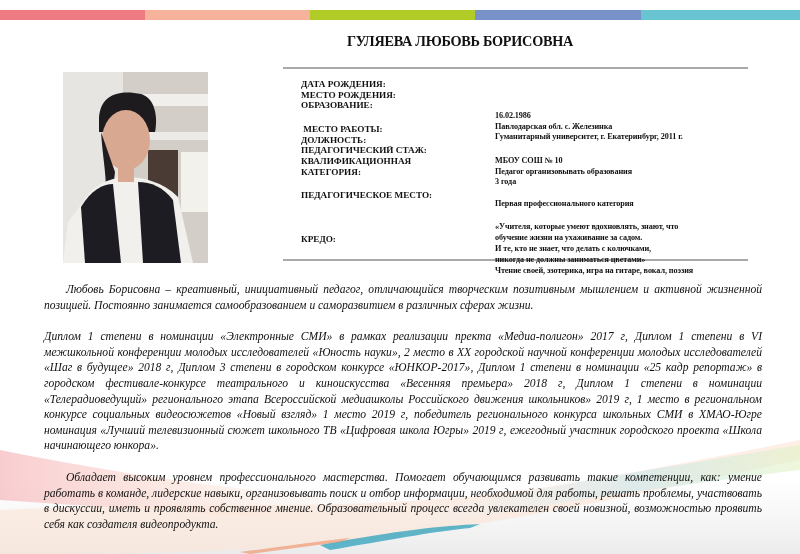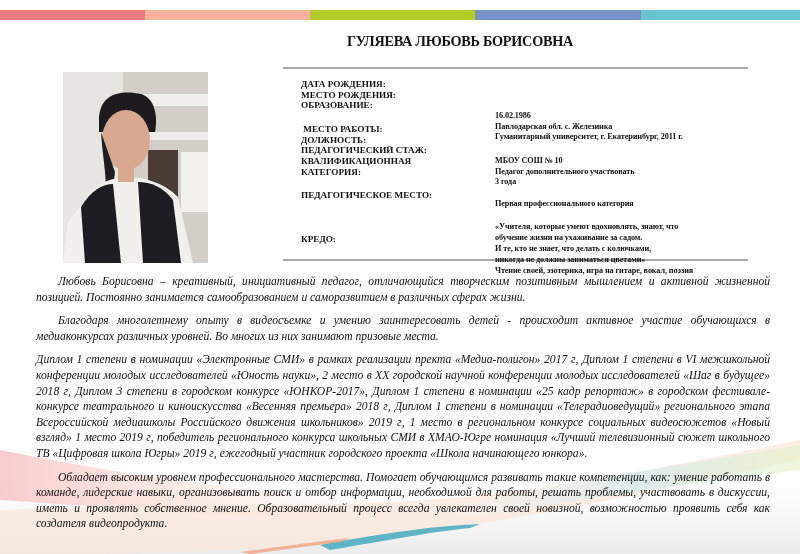--- a/index.html
+++ b/index.html
@@ -28,21 +28,21 @@
       font-family: "Liberation Serif", serif; font-weight: bold; font-size: 9.2px; line-height: 10.3px;
     }
     .info .row { position: absolute; left: 0; width: 480px; }
     .info .lbl { position: absolute; left: 12px; width: 200px; }
     .info .val { position: absolute; left: 206px; width: 280px; font-size: 8.2px; letter-spacing: -0.1px; margin-top: 32px; }
     .bio {
       position: absolute; left: 28px; top: 266px; width: 750px; z-index: 2;
       font-family: "Liberation Serif", serif; font-style: italic; font-size: 11.6px; line-height: 15.6px;
       text-align: justify;
     }
-    .bio p { margin: 8px; }
+    .bio p { margin: 16px; }
     .bio p.indent { text-indent: 22px; }
   </style>
 </head>
 <body>
 
 <div class="colorbar">
   <div class="seg" style="width: 145px; background: rgb(238, 122, 130);"></div>
   <div class="seg" style="width: 165px; background: rgb(246, 178, 154);"></div>
   <div class="seg" style="width: 165px; background: rgb(177, 204, 38);"></div>
   <div class="seg" style="width: 166px; background: rgb(120, 145, 200);"></div>
@@ -109,21 +109,21 @@
   <div class="row" style="top:21px">
     <span class="lbl">ОБРАЗОВАНИЕ:</span>
     <span class="val">Гуманитарный университет, г. Екатеринбург, 2011 г.</span>
   </div>
   <div class="row" style="top:45px">
     <span class="lbl" style="white-space:pre"> МЕСТО РАБОТЫ:</span>
     <span class="val">МБОУ СОШ № 10</span>
   </div>
   <div class="row" style="top:55.5px">
     <span class="lbl">ДОЛЖНОСТЬ:</span>
-    <span class="val">Педагог дополнительного участвовать</span>
+    <span class="val">Педагог организовывать образования</span>
   </div>
   <div class="row" style="top:66px">
     <span class="lbl">ПЕДАГОГИЧЕСКИЙ СТАЖ:</span>
     <span class="val">3 года</span>
   </div>
   <div class="row" style="top:76.5px">
     <span class="lbl">КВАЛИФИКАЦИОННАЯ</span>
     <span class="val"></span>
   </div>
   <div class="row" style="top:88px">
@@ -147,16 +147,15 @@
     <span class="val">никогда не должны заниматься цветами»</span>
   </div>
   <div class="row" style="top:155px">
     <span class="lbl">КРЕДО:</span>
     <span class="val">Чтение своей, эзотерика, игра на гитаре, вокал, поэзия</span>
   </div>
 </div>
 
 <div class="bio">
   <p class="indent">Любовь Борисовна – креативный,  инициативный педагог, отличающийся  творческим позитивным  мышлением и активной жизненной позицией. Постоянно занимается самообразованием и  саморазвитием в различных сферах жизни.</p>
-  <p class="indent">Благодаря многолетнему опыту в видеосъемке и умению заинтересовать детей -  происходит   активное участие  обучающихся в медиаконкурсах различных уровней. Во многих из них занимают призовые места.</p>
   <p>Диплом 1 степени в номинации «Электронные СМИ» в рамках реализации пректа «Медиа-полигон» 2017 г, Диплом 1 степени в VI межшкольной конференции молодых исследователей «Юность науки», 2 место в XX городской научной конференции молодых исследователей «Шаг в будущее» 2018 г, Диплом 3 степени в городском конкурсе «ЮНКОР-2017», Диплом 1 степени в номинации «25 кадр репортаж»  в городском фестивале-конкурсе театрального и киноискусства «Весенняя премьера» 2018 г, Диплом 1 степени в номинации «Телерадиоведущий» регионального этапа Всероссийской медиашколы  Российского движения школьников» 2019 г, 1 место в региональном конкурсе социальных видеосюжетов «Новый взгляд» 1 место 2019 г, победитель регионального конкурса школьных СМИ  в ХМАО-Югре номинация «Лучший телевизионный сюжет школьного ТВ «Цифровая школа Югры» 2019 г, ежегодный  участник городского проекта «Школа начинающего юнкора».</p>
   <p class="indent">Обладает высоким уровнем профессионального мастерства. Помогает обучающимся развивать такие компетенции, как: умение работать в команде, лидерские навыки, организовывать  поиск и  отбор информации, необходимой для работы, решать проблемы, участвовать в дискуссии, иметь и проявлять собственное мнение. Образовательный процесс  всегда увлекателен своей новизной, возможностью проявить себя как создателя видеопродукта.</p>
 </div>
 
 </body></html>

